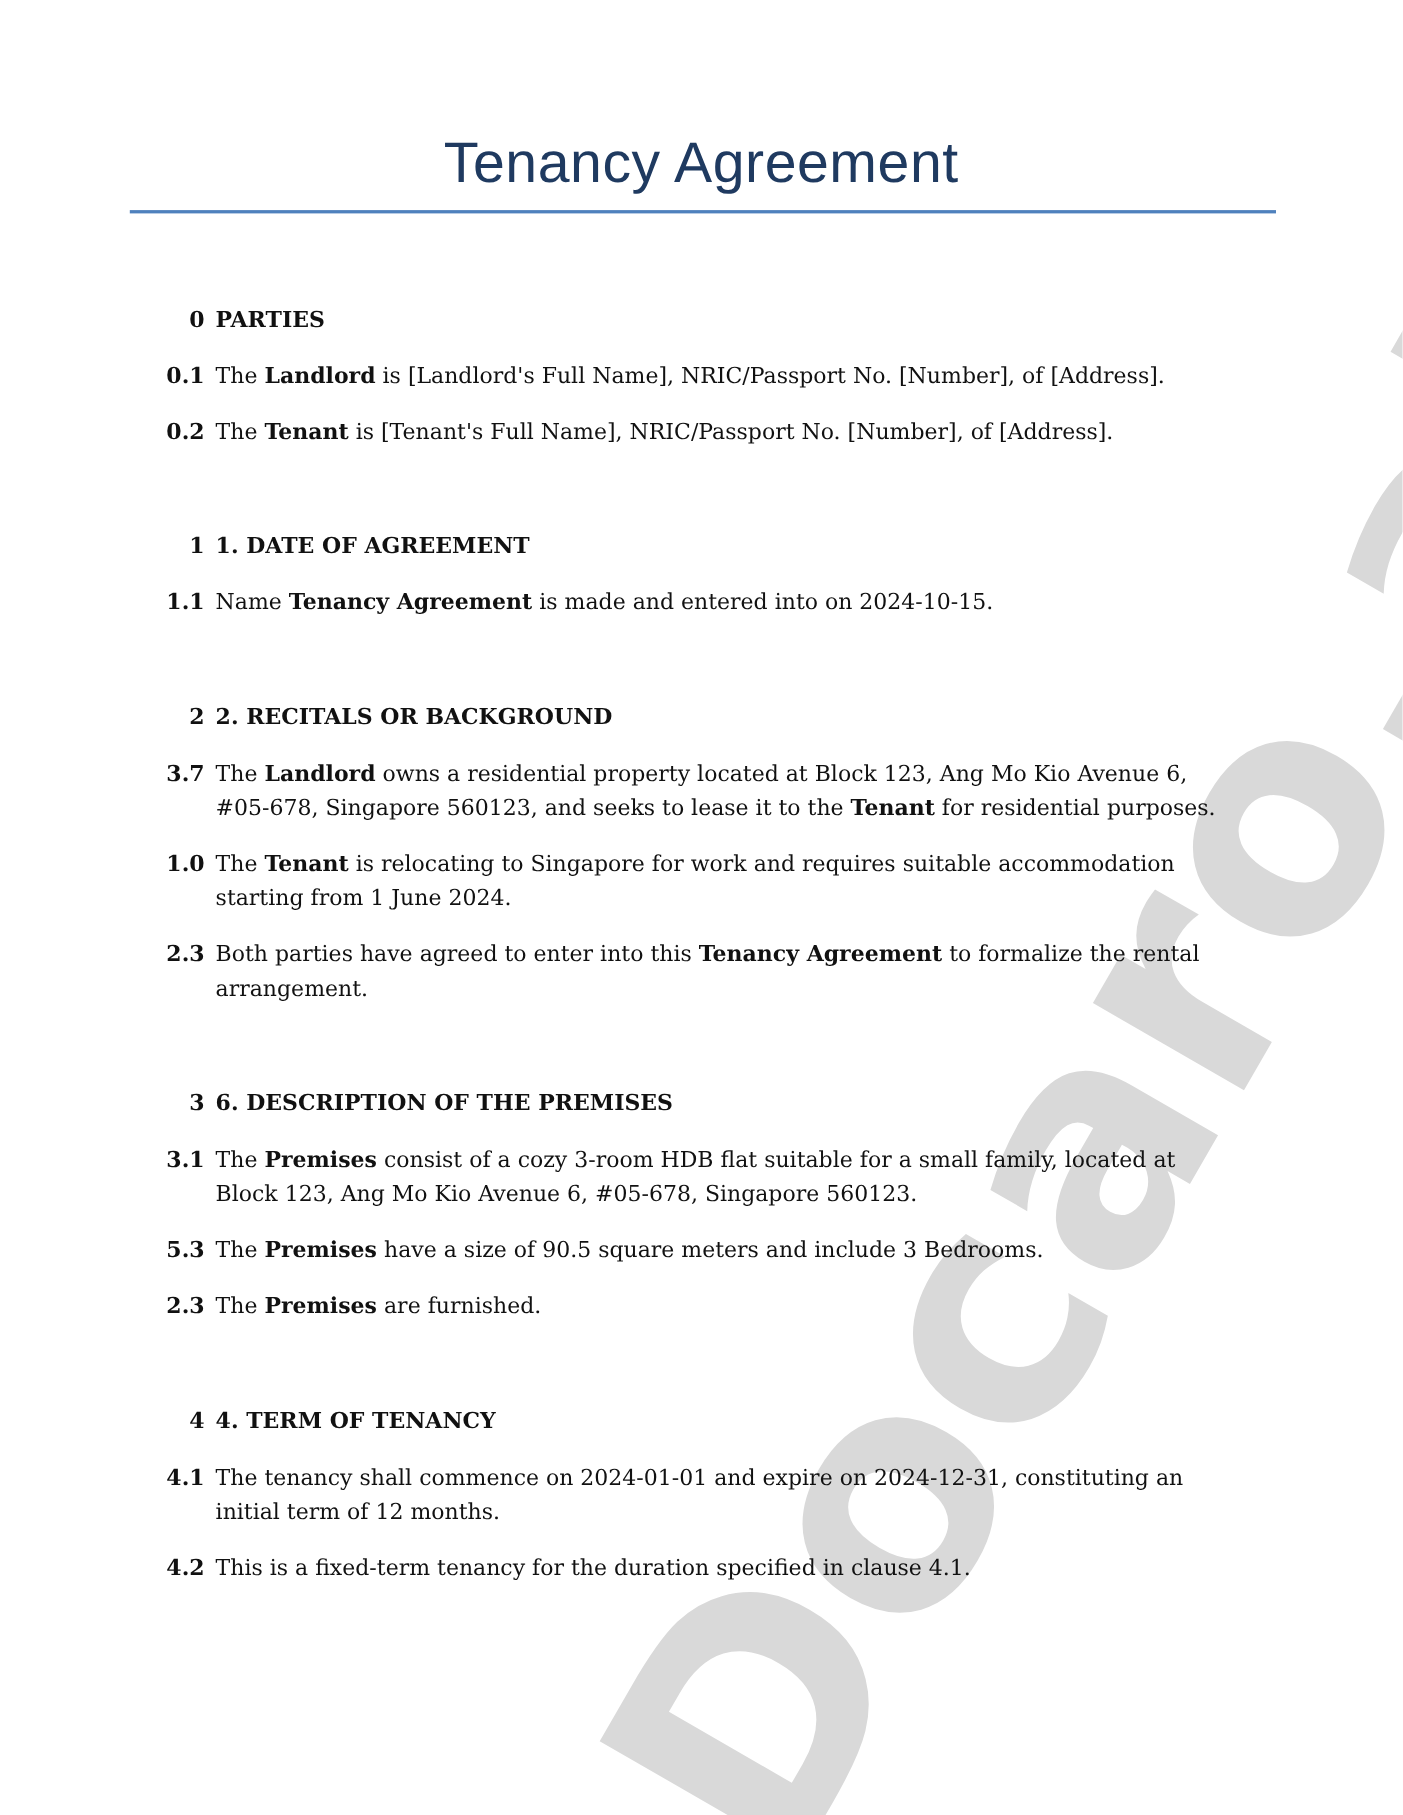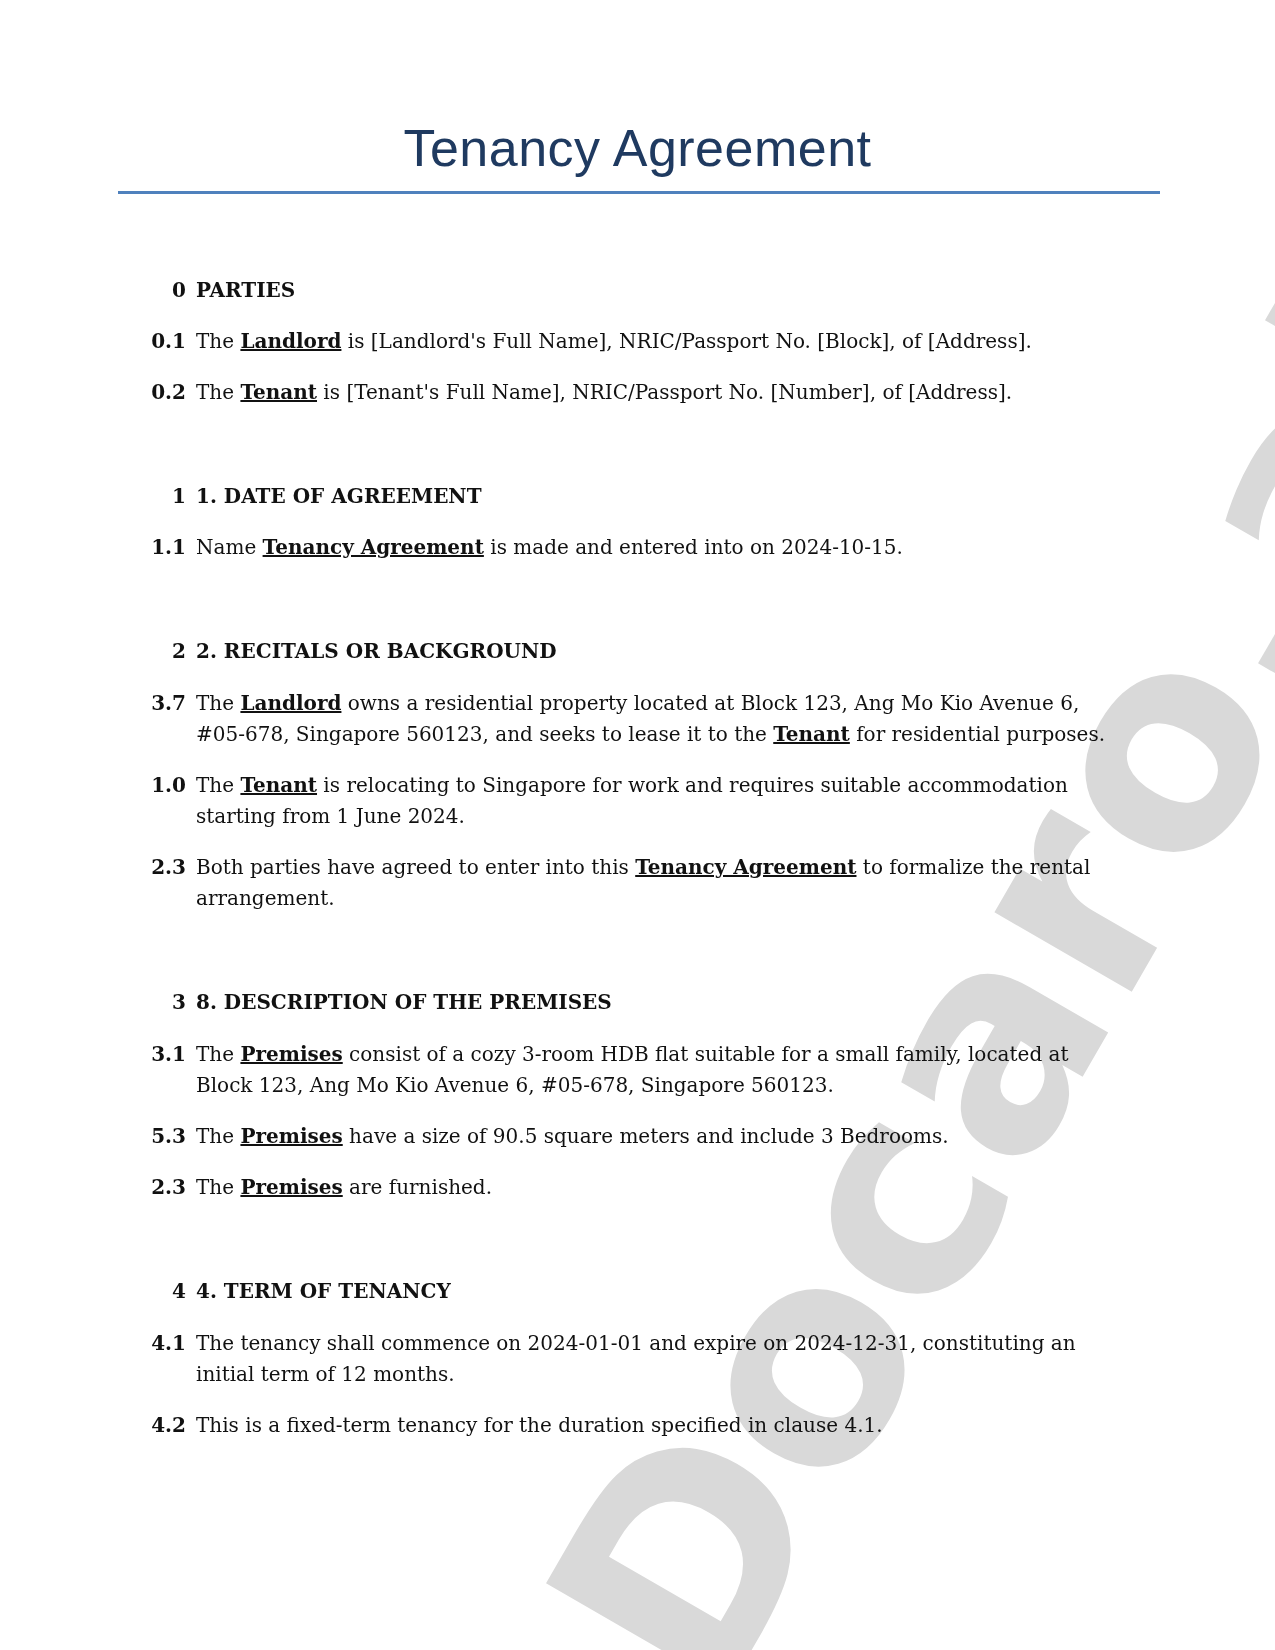--- a/index.html
+++ b/index.html
@@ -13,41 +13,41 @@
                pointer-events:none; z-index:0; }
   .watermark span { position:absolute; left:40px; top:520px; transform:rotate(-60deg);
                     transform-origin:center; font-family:"DejaVu Sans", sans-serif; font-weight:bold;
                     font-size:290px; color:#d9d9d9; white-space:nowrap; }
   .content { position:absolute; left:0; top:0; width:1275px; z-index:1; }
   .row { position:absolute; left:0; width:1275px; font-size:20px; line-height:31px; }
   .num { position:absolute; width:186px; text-align:right; left:0;font-weight:bold; }
   .txt { position:absolute; left:196px; width:930px; }
   .head .num, .head .txt { font-weight:bold; }
   .head .num { width:186px; }
-  b { font-weight:bold;text-decoration:underline; }
+  b { font-weight:bold; }
 </style>
 </head>
 <body>
 
 <div class="watermark">
   <span>Docaro.ai</span>
 </div>
 
 <div class="title">Tenancy Agreement</div>
 <div class="rule"></div>
 
 <div class="content">
 
   <div class="row head" style="top:275px">
     <span class="num">0</span>
     <span class="txt">PARTIES</span>
   </div>
   <div class="row" style="top:326px">
     <span class="num">0.1</span>
-    <span class="txt"><span>The </span><b>Landlord</b><span> is [Landlord's Full Name], NRIC/Passport No. [Block], of [Address].</span></span>
+    <span class="txt"><span>The </span><b>Landlord</b><span> is [Landlord's Full Name], NRIC/Passport No. [Number], of [Address].</span></span>
   </div>
   <div class="row" style="top:377px">
     <span class="num">0.2</span>
     <span class="txt"><span>The </span><b>Tenant</b><span> is [Tenant's Full Name], NRIC/Passport No. [Number], of [Address].</span></span>
   </div>
 
   <div class="row head" style="top:481px">
     <span class="num">1</span>
     <span class="txt">1. DATE OF AGREEMENT</span>
   </div>
@@ -68,21 +68,21 @@
     <span class="num">1.0</span>
     <span class="txt"><span>The </span><b>Tenant</b><span> is relocating to Singapore for work and requires suitable accommodation starting from 1 June 2024.</span></span>
   </div>
   <div class="row" style="top:852px">
     <span class="num">2.3</span>
     <span class="txt"><span>Both parties have agreed to enter into this </span><b>Tenancy Agreement</b><span> to formalize the rental arrangement.</span></span>
   </div>
 
   <div class="row head" style="top:987px">
     <span class="num">3</span>
-    <span class="txt">8. DESCRIPTION OF THE PREMISES</span>
+    <span class="txt">6. DESCRIPTION OF THE PREMISES</span>
   </div>
   <div class="row" style="top:1039px">
     <span class="num">3.1</span>
     <span class="txt"><span>The </span><b>Premises</b><span> consist of a cozy 3-room HDB flat suitable for a small family, located at Block 123, Ang Mo Kio Avenue 6, #05-678, Singapore 560123.</span></span>
   </div>
   <div class="row" style="top:1121px">
     <span class="num">5.3</span>
     <span class="txt"><span>The </span><b>Premises</b><span> have a size of 90.5 square meters and include 3 Bedrooms.</span></span>
   </div>
   <div class="row" style="top:1172px">

